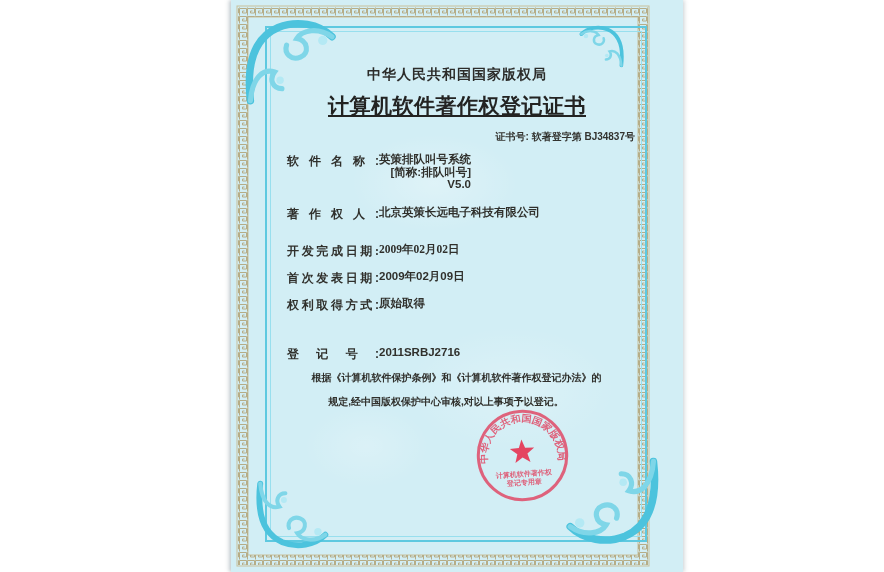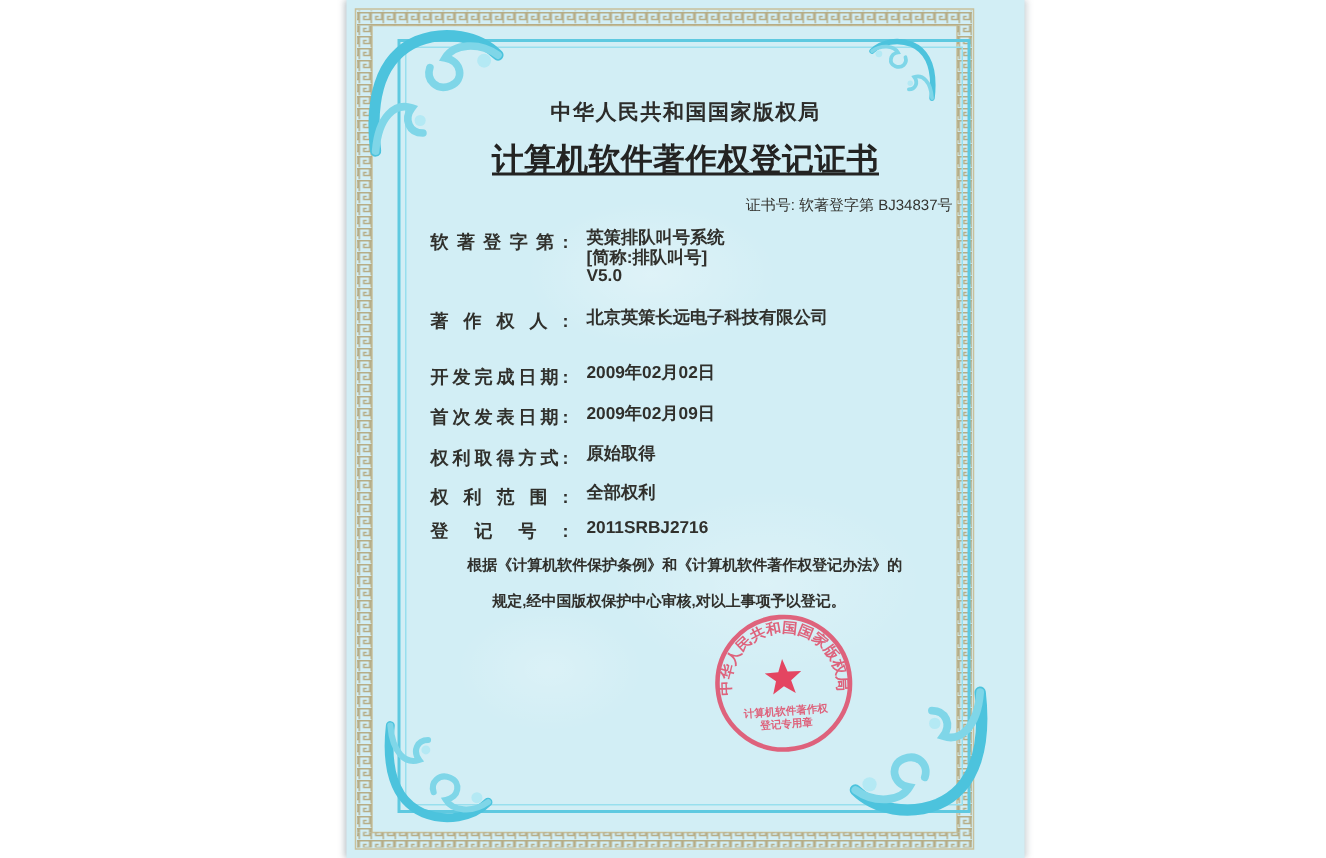--- a/index.html
+++ b/index.html
@@ -31,31 +31,31 @@
     font-family:"Liberation Serif","DejaVu Serif",serif;
   }
   .title{
     position:absolute;left:0;right:0;top:92px;text-align:center;
     font-size:21px;font-weight:bold;letter-spacing:0.5px;color:#232322;
     font-family:"Liberation Serif","DejaVu Serif",serif;
     text-decoration:underline;
   }
   .certno{
     position:absolute;right:48px;top:130px;
-    font-size:10px;font-weight:normal;color:#33332f;letter-spacing:0;
+    font-size:10px;font-weight:bold;color:#33332f;letter-spacing:0;
   }
   .frow{position:absolute;left:56px;display:flex;align-items:flex-start;color:#30302c;}
   .flabel{
     display:inline-block;width:92px;flex:0 0 92px;
     font-size:12px;font-weight:bold;
     text-align:justify;text-align-last:justify;
   }
-  .fvalue{margin-left:12px;font-size:11.5px;font-weight:bold;}
+  .fvalue{font-size:11.5px;font-weight:bold;text-align:right;}
   .vline{display:block;line-height:12.5px;}
-  .r0{top:153px;} .r1{top:206px;} .r2{top:243px;} .r3{top:270px;}
+  .r0{top:153px;} .r1{top:206px;} .r2{top:243px;font-family:Liberation Serif, serif;} .r3{top:270px;}
   .r4{top:297px;} .r5{top:323px;} .r6{top:346px;}
   .statement{
     position:absolute;left:50px;top:366px;width:330px;
     font-size:10px;font-weight:bold;color:#30302c;line-height:24px;text-align:center;
   }
   .statement .indent{text-indent:21px;}
   .seal{
     position:absolute;left:244px;top:408px;width:95px;height:95px;
     transform:rotate(-4deg);
   }
@@ -109,21 +109,21 @@
     </svg>
 
   <div class="issuer">中华人民共和国国家版权局</div>
   <div class="title">计算机软件著作权登记证书</div>
   <div class="certno">
     <span>证书号:</span>
     <span>软著登字第 BJ34837号</span>
   </div>
 
   <div class="frow r0">
-    <span class="flabel">软著登字第:</span>
+    <span class="flabel">软件名称:</span>
     <span class="fvalue">
       <span class="vline">英策排队叫号系统</span>
       <span class="vline">[简称:排队叫号]</span>
       <span class="vline">V5.0</span>
     </span>
   </div>
   <div class="frow r1">
     <span class="flabel">著作权人:</span>
     <span class="fvalue">
       <span class="vline">北京英策长远电子科技有限公司</span>
@@ -138,26 +138,20 @@
   <div class="frow r3">
     <span class="flabel">首次发表日期:</span>
     <span class="fvalue">
       <span class="vline">2009年02月09日</span>
     </span>
   </div>
   <div class="frow r4">
     <span class="flabel">权利取得方式:</span>
     <span class="fvalue">
       <span class="vline">原始取得</span>
-    </span>
-  </div>
-  <div class="frow r5">
-    <span class="flabel">权利范围:</span>
-    <span class="fvalue">
-      <span class="vline">全部权利</span>
     </span>
   </div>
   <div class="frow r6">
     <span class="flabel">登记号:</span>
     <span class="fvalue">
       <span class="vline">2011SRBJ2716</span>
     </span>
   </div>
 
   <div class="statement">

